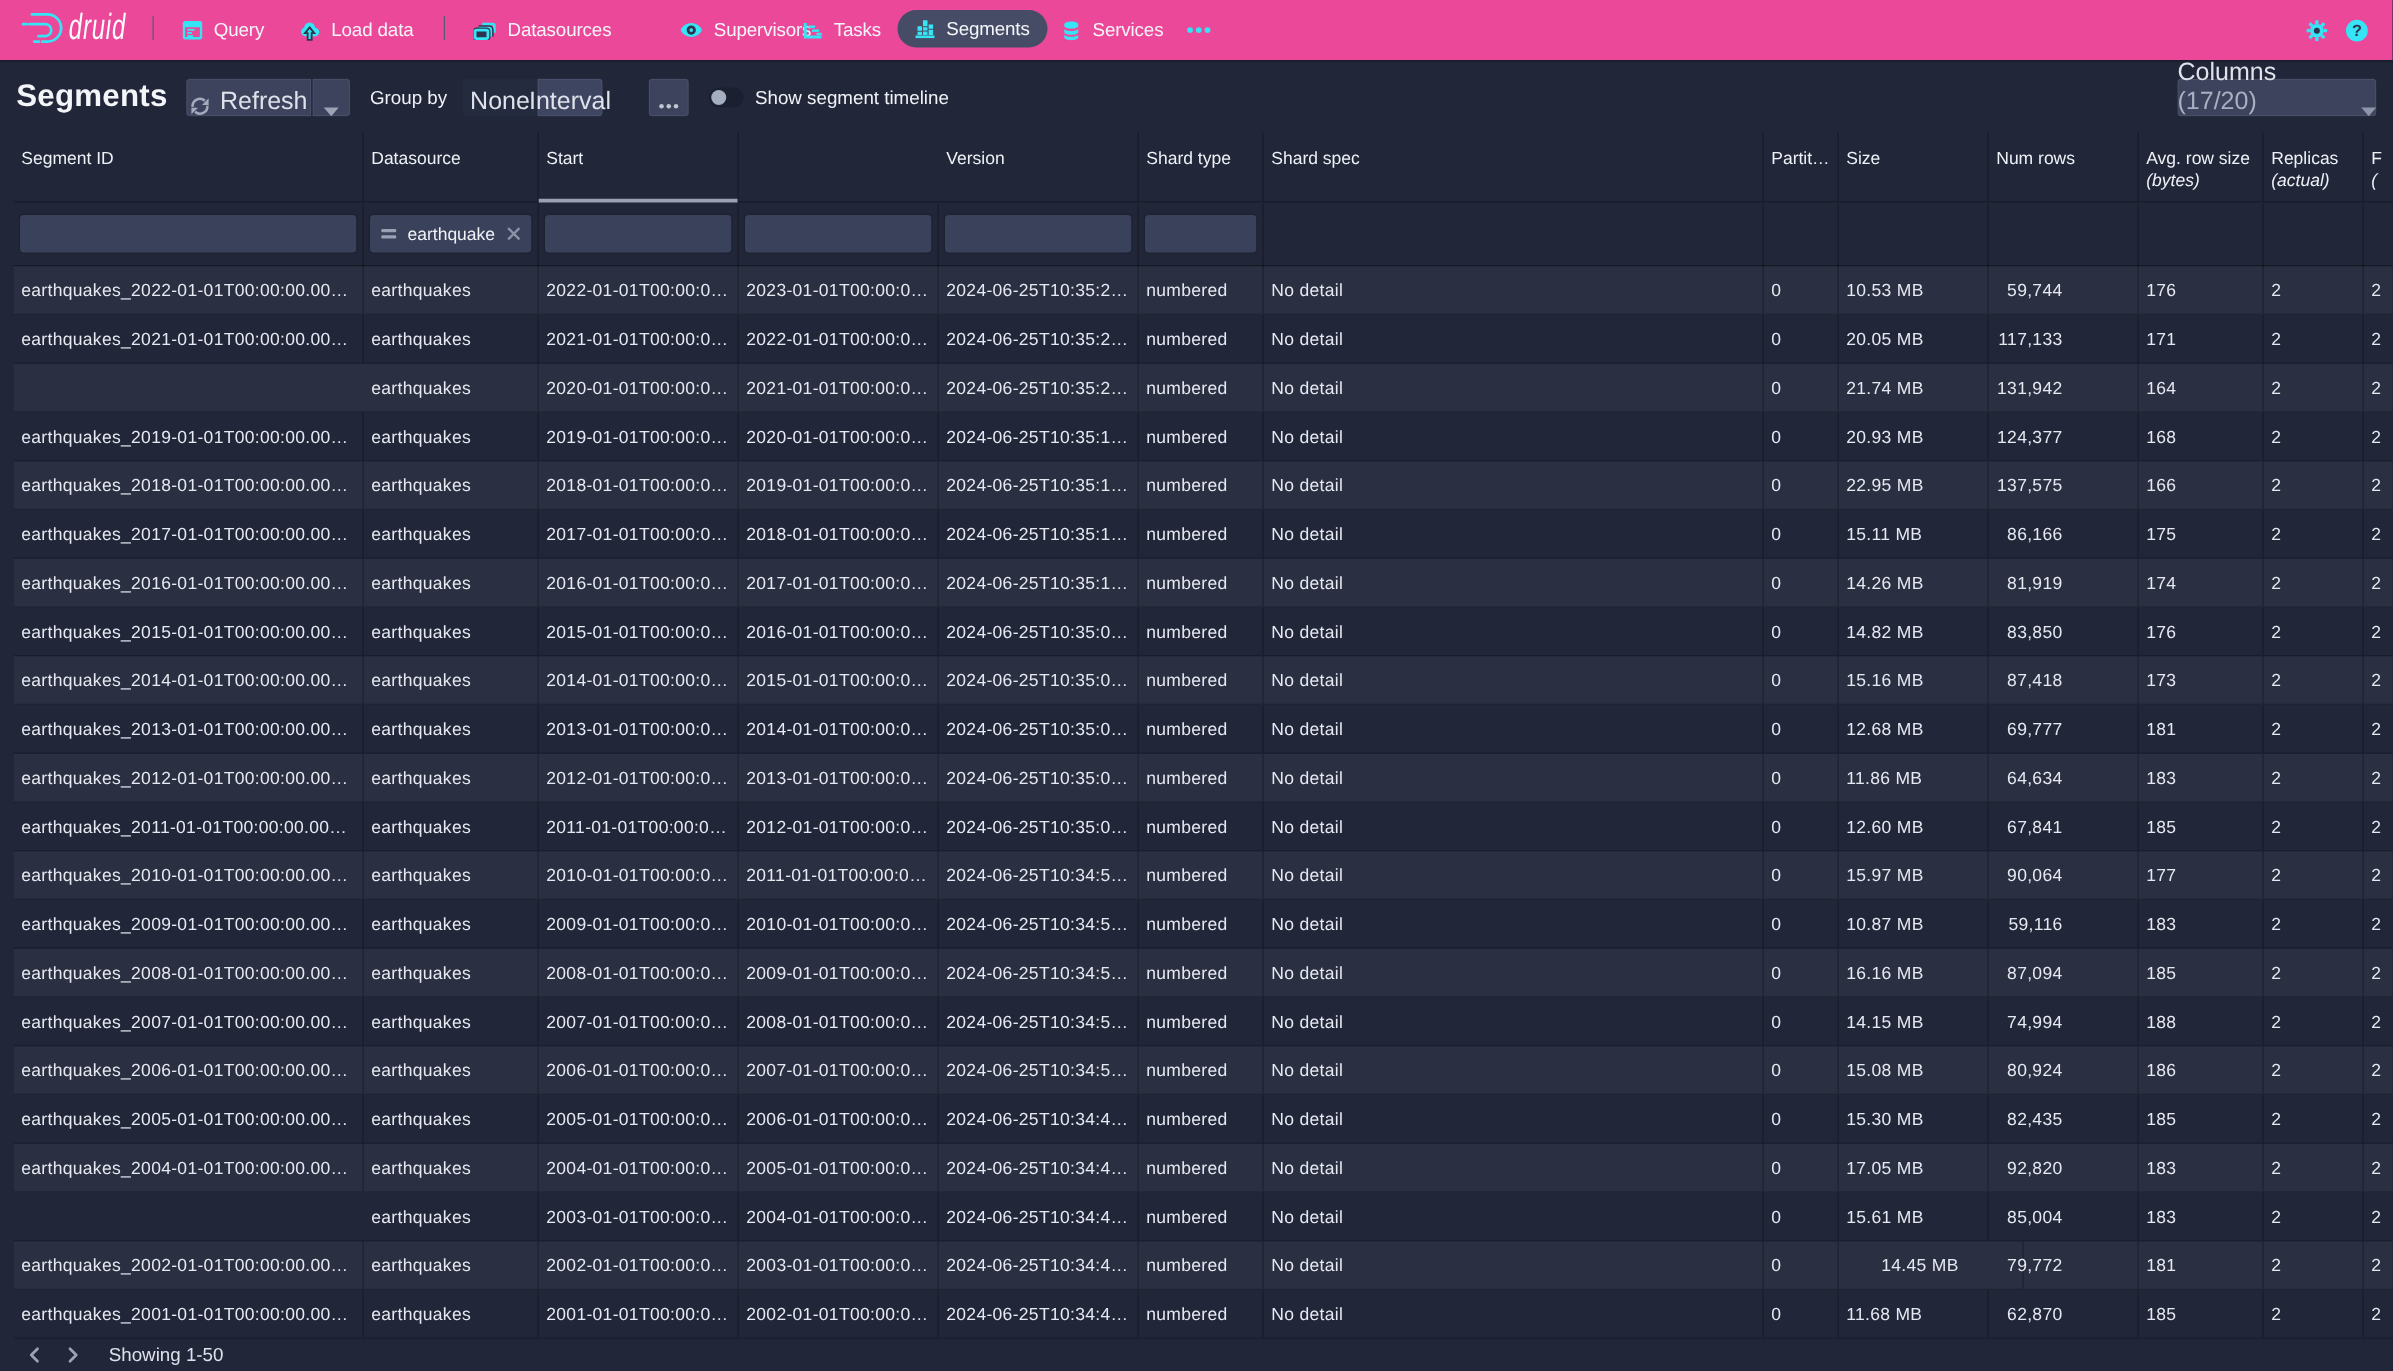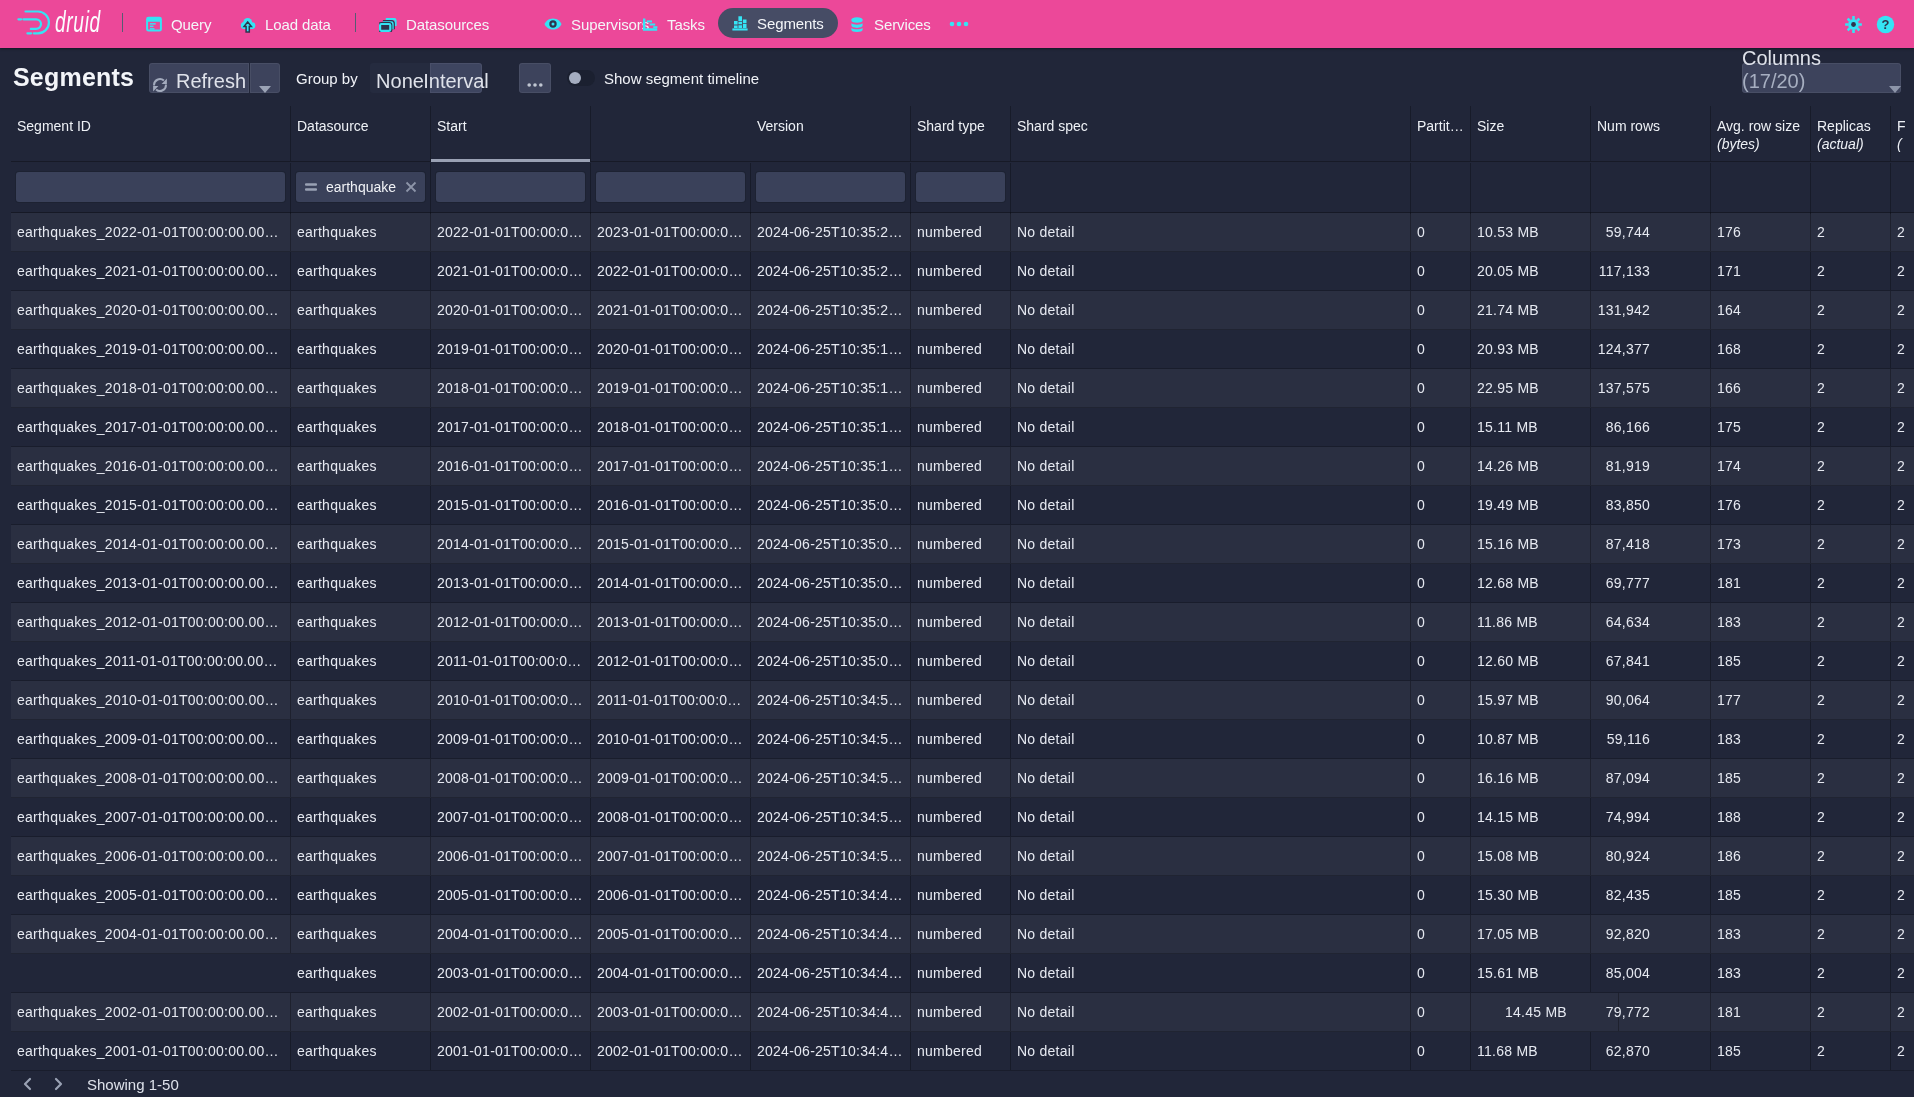--- a/index.html
+++ b/index.html
@@ -256,21 +256,20 @@
       <div class="dcell" style="left:900px;width:100px;">numbered</div>
       <div class="dcell" style="left:1000px;width:400px;">No detail</div>
       <div class="dcell" style="left:1400px;width:60px;">0</div>
       <div class="dcell" style="left:1460px;width:120px;">20.05 MB</div>
       <div class="dcell" style="left:1580px;width:120px;"><span class="num">117,133</span></div>
       <div class="dcell" style="left:1700px;width:100px;">171</div>
       <div class="dcell" style="left:1800px;width:80px;">2</div>
       <div class="dcell" style="left:1880px;width:120px;">2</div>
     </div>
     <div class="drow odd" style="top:185px;">
-      <div class="dcell" style="left:0px;width:280px;">earthquakes_2020-01-01T00:00:00.00…</div>
       <div class="dcell" style="left:280px;width:140px;">earthquakes</div>
       <div class="dcell" style="left:420px;width:160px;">2020-01-01T00:00:0…</div>
       <div class="dcell" style="left:580px;width:160px;">2021-01-01T00:00:0…</div>
       <div class="dcell" style="left:740px;width:160px;">2024-06-25T10:35:2…</div>
       <div class="dcell" style="left:900px;width:100px;">numbered</div>
       <div class="dcell" style="left:1000px;width:400px;">No detail</div>
       <div class="dcell" style="left:1400px;width:60px;">0</div>
       <div class="dcell" style="left:1460px;width:120px;">21.74 MB</div>
       <div class="dcell" style="left:1580px;width:120px;"><span class="num">131,942</span></div>
       <div class="dcell" style="left:1700px;width:100px;">164</div>
@@ -339,21 +338,21 @@
     </div>
     <div class="drow" style="top:380px;">
       <div class="dcell" style="left:0px;width:280px;">earthquakes_2015-01-01T00:00:00.00…</div>
       <div class="dcell" style="left:280px;width:140px;">earthquakes</div>
       <div class="dcell" style="left:420px;width:160px;">2015-01-01T00:00:0…</div>
       <div class="dcell" style="left:580px;width:160px;">2016-01-01T00:00:0…</div>
       <div class="dcell" style="left:740px;width:160px;">2024-06-25T10:35:0…</div>
       <div class="dcell" style="left:900px;width:100px;">numbered</div>
       <div class="dcell" style="left:1000px;width:400px;">No detail</div>
       <div class="dcell" style="left:1400px;width:60px;">0</div>
-      <div class="dcell" style="left:1460px;width:120px;">19.49 MB</div>
+      <div class="dcell" style="left:1460px;width:120px;">14.82 MB</div>
       <div class="dcell" style="left:1580px;width:120px;"><span class="num">83,850</span></div>
       <div class="dcell" style="left:1700px;width:100px;">176</div>
       <div class="dcell" style="left:1800px;width:80px;">2</div>
       <div class="dcell" style="left:1880px;width:120px;">2</div>
     </div>
     <div class="drow odd" style="top:419px;">
       <div class="dcell" style="left:0px;width:280px;">earthquakes_2014-01-01T00:00:00.00…</div>
       <div class="dcell" style="left:280px;width:140px;">earthquakes</div>
       <div class="dcell" style="left:420px;width:160px;">2014-01-01T00:00:0…</div>
       <div class="dcell" style="left:580px;width:160px;">2015-01-01T00:00:0…</div>

